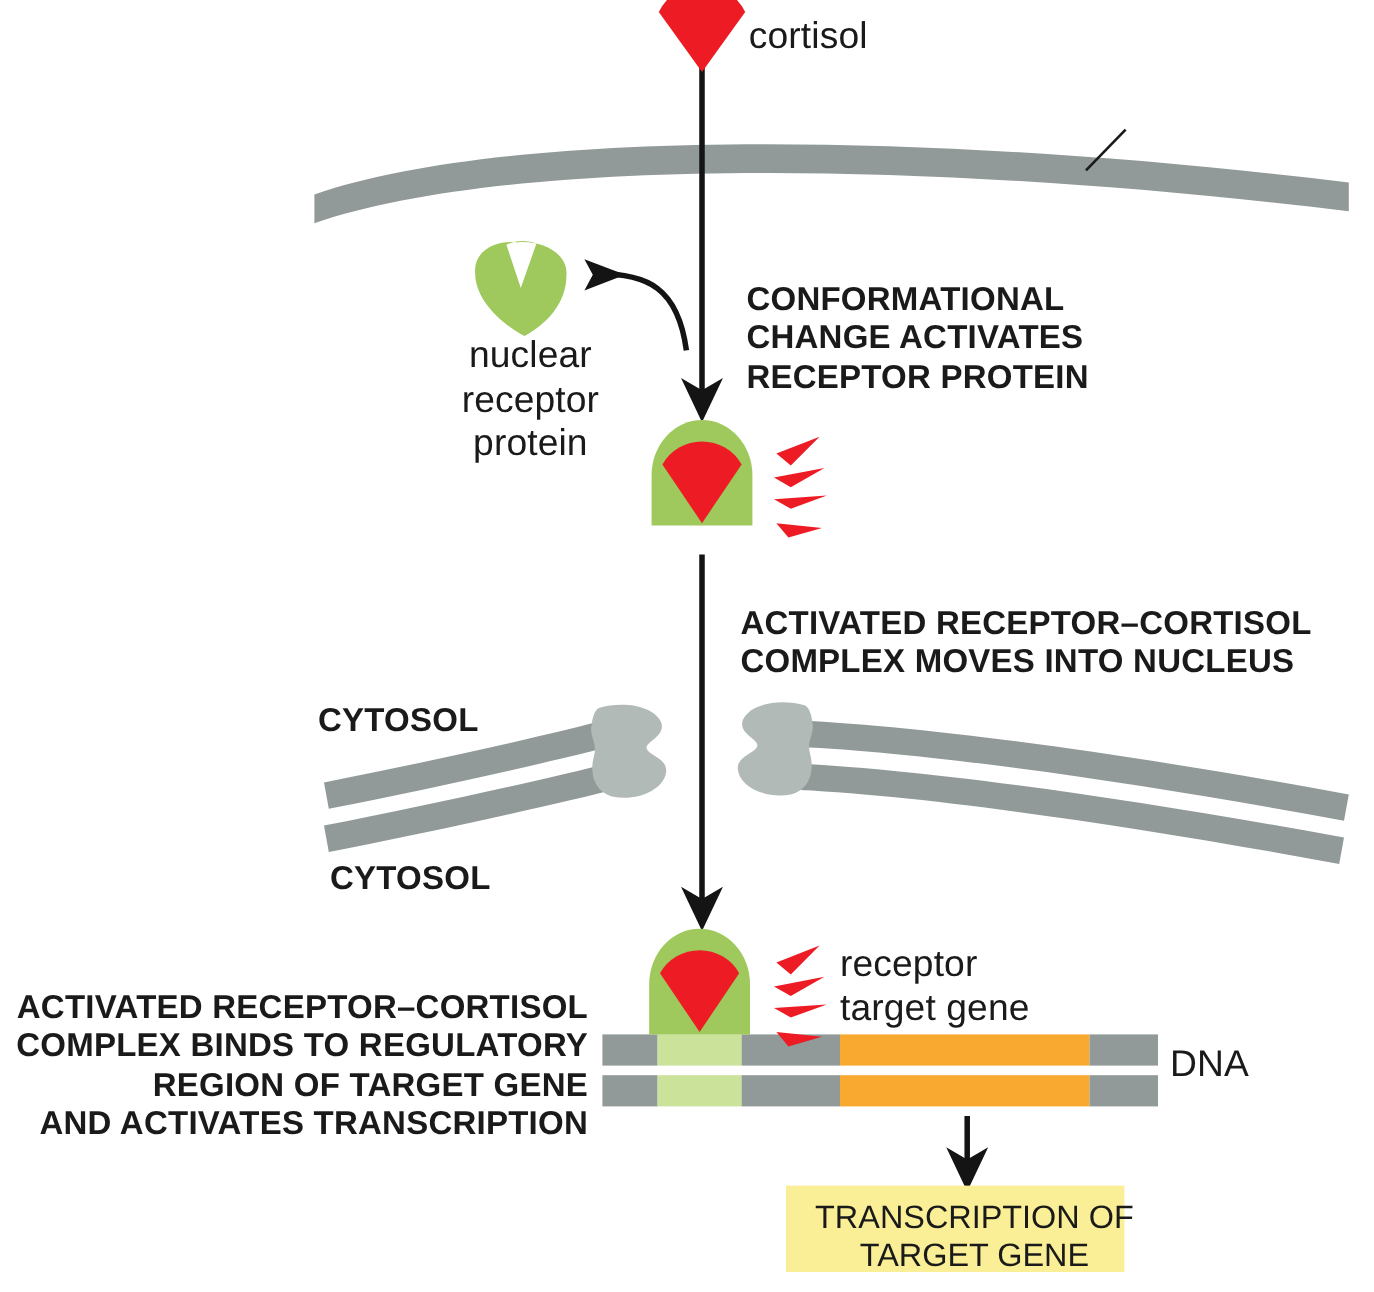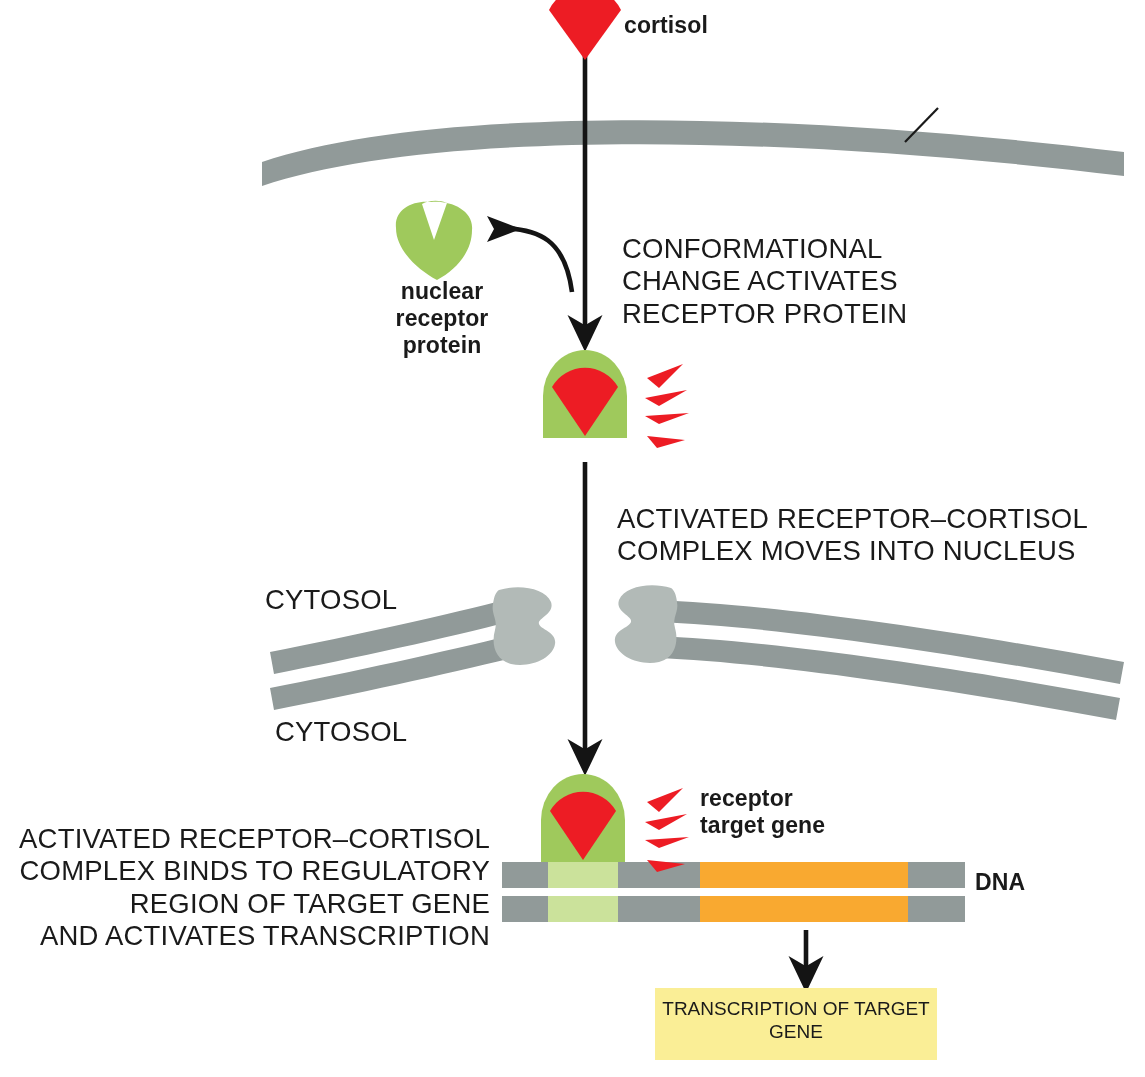--- a/index.html
+++ b/index.html
@@ -26,26 +26,26 @@
     width: 1145px;
     height: 1077px;
   }
   .lbl {
     position: absolute;
     white-space: pre;
     line-height: 1.18;
     letter-spacing: 0.1px;
   }
   .lbl-lower {
-    font-size: 23px;
-    font-weight: 700;
+    font-size: 31px;
+    font-weight: 400;
   }
   .lbl-caps {
     font-size: 27.5px;
-    font-weight: 400;
+    font-weight: 700;
     letter-spacing: 0.2px;
   }
   #lbl-cortisol { left: 624px; top: 12px; }
   #lbl-plasma-membrane { left: 824px; top: 70px; }
   #lbl-nuclear-receptor {
     left: 378px; top: 278px;
     width: 128px;
     text-align: center;
   }
   #lbl-conformational { left: 622px; top: 233px; }
@@ -66,22 +66,23 @@
     width: 282px;
     height: 72px;
     background: #FAEE96;
   }
   #box-transcription .txt {
     position: absolute;
     left: 0;
     top: 10px;
     width: 282px;
     text-align: center;
-    font-size: 19px;
+    font-size: 27px;
     line-height: 1.2;
+    padding-left: 16px;
   }
 </style>
 </head>
 <body>
 
 <div id="stage">
 
   <svg class="layer" viewBox="0 0 1145 1077">
     <defs>
 

